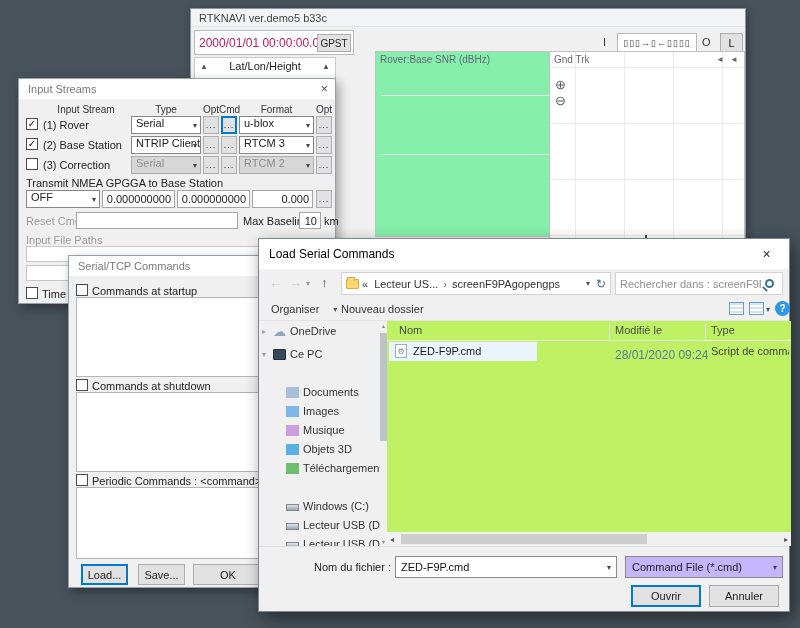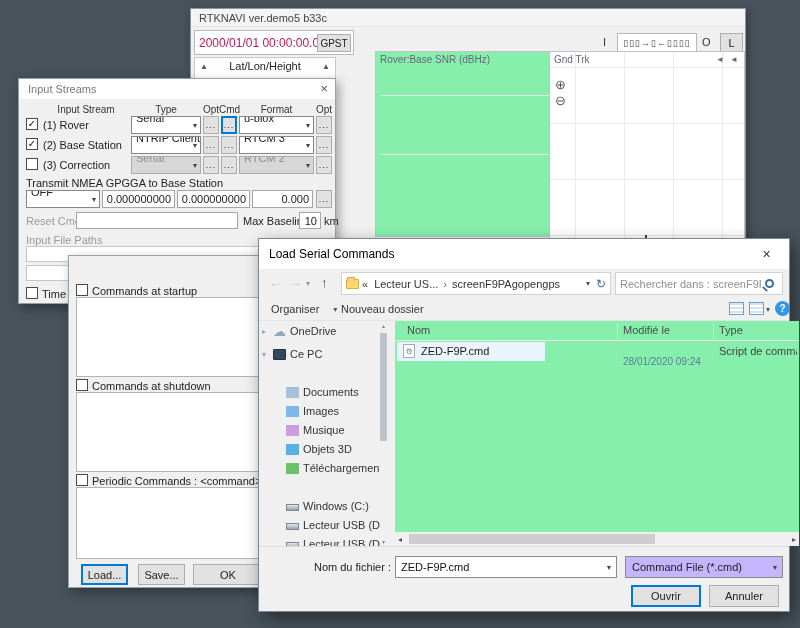--- a/index.html
+++ b/index.html
@@ -3,21 +3,21 @@
 <meta charset="utf-8">
 <style>
 *{margin:0;padding:0;box-sizing:border-box;}
 html,body{width:800px;height:628px;}
 body{position:relative;background:#47525b;font-family:"Liberation Sans",sans-serif;font-size:11px;color:#222;overflow:hidden;}
 
 
 .win{position:absolute;}
 .btn{position:absolute;background:#e1e1e1;border:1px solid #adadad;display:flex;align-items:center;justify-content:center;font-size:11px;color:#222;}
 .btn.def{border-color:#0078d7;box-shadow:inset 0 0 0 1px #0078d7;}
-.combo{position:absolute;background:#fff;border:1px solid #868686;display:flex;align-items:flex-end;padding:0 14px 9px 4px;font-size:11px;color:#222;overflow:hidden;white-space:nowrap;}
+.combo{position:absolute;background:#fff;border:1px solid #868686;display:flex;align-items:flex-start;padding:0 14px 9px 4px;font-size:11px;color:#222;overflow:hidden;white-space:nowrap;}
 .combo .dd{position:absolute;right:3px;top:50%;transform:translateY(-50%);font-size:8px;color:#444;}
 .combo.dis{background:#d7d7d7;color:#8d8d8d;border-color:#ababab;}
 .tb{position:absolute;background:#fff;border:1px solid #a5a5a5;font-size:11px;color:#222;font-family:inherit;padding:0 3px;}
 input.tb{outline:none;}
 .num{text-align:right;}
 .cb{position:absolute;width:12px;height:12px;background:#fff;border:1px solid #4a4a4a;font-size:10px;line-height:10px;text-align:center;color:#111;}
 .lbl{position:absolute;font-size:11px;color:#222;white-space:nowrap;}
 .dim{color:#9a9a9a;}
 .ta{position:absolute;background:#fff;border:1px solid #b4b4b4;}
 
@@ -96,29 +96,29 @@
 .ico-docs{background:#a8bfd8;}
 .ico-pics{background:#7fb7e8;}
 .ico-music{background:#c9a0dc;}
 .ico-3d{background:#58b0e3;}
 .ico-dl{background:#6cbf6c;}
 .ico-video{background:#6aa7e8;}
 .ico-drive{height:7px!important;top:6px!important;background:linear-gradient(#e0e5e9,#98a3ad);border:1px solid #7e8892;}
 #fd-sb-scroll{position:absolute;left:121px;top:82px;width:7px;height:225px;background:#f0f0f0;}
 #fd-sb-thumb{position:absolute;left:0;top:12px;width:7px;height:108px;background:#bcc3c9;}
 .sb-arrow{position:absolute;left:0;width:7px;font-size:6px;color:#888;text-align:center;}
-#fd-list{position:absolute;left:128px;top:82px;width:404px;height:225px;background:#86efac;overflow:hidden;margin-left:8px;}
+#fd-list{position:absolute;left:128px;top:82px;width:404px;height:225px;background:#bef264;overflow:hidden;}
 #fd-cols{position:absolute;left:0;top:0;width:100%;height:20px;border-bottom:1px solid #eee;}
 .col-lbl{position:absolute;top:3px;font-size:11px;color:#4a4a4a;}
 .col-sep{position:absolute;top:2px;width:1px;height:16px;background:#e2e2e2;}
 .file-row{position:absolute;left:0;top:21px;width:100%;height:19px;}
 .row-hl{position:absolute;left:2px;top:0;width:148px;height:19px;background:#e9f4fc;}
 .cmd-ico{position:absolute;left:8px;top:2px;width:12px;height:14px;background:#fff;border:1px solid #9ab0c0;font-size:8px;color:#76828e;display:flex;align-items:center;justify-content:center;}
 .f-name{position:absolute;left:26px;top:3px;font-size:11px;color:#1c1c1c;}
-.f-date{position:absolute;left:228px;top:14px;font-size:10px;color:#587e99;}
+.f-date{position:absolute;left:228px;top:6px;font-size:12px;color:#587e99;}
 .f-type{position:absolute;left:324px;top:3px;font-size:11px;color:#444;white-space:nowrap;overflow:hidden;width:78px;}
 #fd-hscroll{position:absolute;left:0;bottom:0;width:100%;height:14px;background:#f0f0f0;}
 .hs-arrow{position:absolute;top:3px;font-size:8px;color:#555;}
 #fd-hthumb{position:absolute;left:14px;top:2px;width:246px;height:10px;background:#cdcdcd;}
 #fd-bottom-line{position:absolute;left:0;top:307px;width:100%;height:1px;background:#dcdcdc;}
 #fd-fn-label{left:44px;top:322px;width:88px;text-align:right;}
 #fd-fn-combo{position:absolute;left:136px;top:317px;width:222px;height:22px;background:#fff;border:1px solid #8a8a8a;display:flex;align-items:center;}
 #fd-fn-combo input{flex:1;border:none;outline:none;font-family:inherit;font-size:11px;padding:0 5px;color:#111;min-width:0;}
 #fd-fn-combo .dd,#fd-ft-combo .dd{font-size:8px;color:#444;padding:0 5px;}
 #fd-ft-combo{position:absolute;left:366px;top:317px;width:158px;height:22px;background:#c4b5fd;border:1px solid #8a8a8a;display:flex;align-items:center;justify-content:space-between;font-size:11px;color:#222;padding-left:6px;white-space:nowrap;overflow:hidden;}
@@ -245,20 +245,23 @@
 
   <span class="lbl dim" style="left:7px;top:155px">Input File Paths</span>
   <div class="tb" style="left:7px;top:167px;width:304px;height:16px;border-color:#c6c6c6"></div>
   <div class="tb" style="left:7px;top:186px;width:304px;height:16px;border-color:#c6c6c6"></div>
 
   <span class="cb" style="left:7px;top:208px"></span>
   <span class="lbl" style="left:23px;top:209px">Time</span>
 </div>
 
 <div class="win dlg" id="dlg-serial">
+  <div class="dtitle">
+    <span>Serial/TCP Commands</span>
+  </div>
   <span class="cb" style="left:7px;top:28px"></span>
   <span class="lbl" style="left:23px;top:29px">Commands at startup</span>
   <div class="ta" style="left:7px;top:41px;width:188px;height:80px"></div>
 
   <span class="cb" style="left:7px;top:123px"></span>
   <span class="lbl" style="left:23px;top:124px">Commands at shutdown</span>
   <div class="ta" style="left:7px;top:136px;width:188px;height:80px"></div>
 
   <span class="cb" style="left:7px;top:218px"></span>
   <span class="lbl" style="left:23px;top:219px;width:172px;overflow:hidden">Periodic Commands : &lt;command&gt; # cycle (ms</span>

